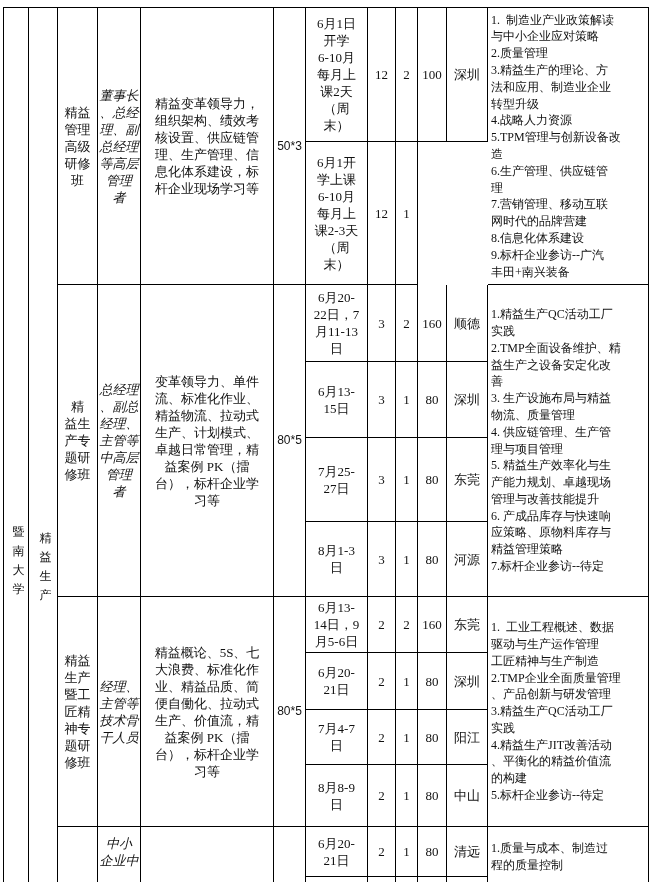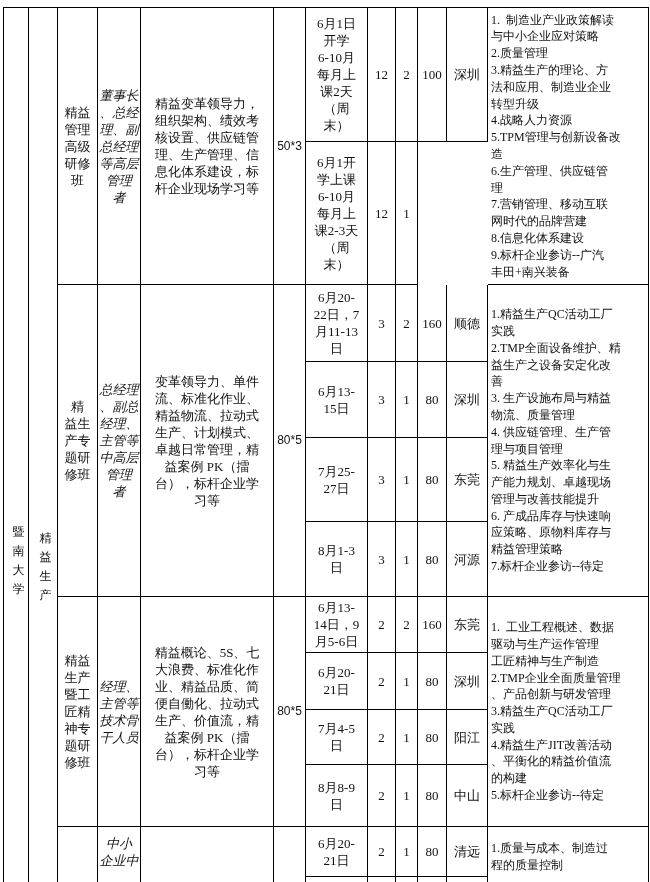--- a/index.html
+++ b/index.html
@@ -247,21 +247,21 @@
           </div>
           <div class="srow r2">
             <div class="cell c7">6月20-
 21日</div>
             <div class="cell c8">2</div>
             <div class="cell c9">1</div>
             <div class="cell c10">80</div>
             <div class="cell c11">深圳</div>
           </div>
           <div class="srow r3">
-            <div class="cell c7">7月4-5
+            <div class="cell c7">7月4-7
 日</div>
             <div class="cell c8">2</div>
             <div class="cell c9">1</div>
             <div class="cell c10">80</div>
             <div class="cell c11">阳江</div>
           </div>
           <div class="srow r4">
             <div class="cell c7">8月8-9
 日</div>
             <div class="cell c8">2</div>

